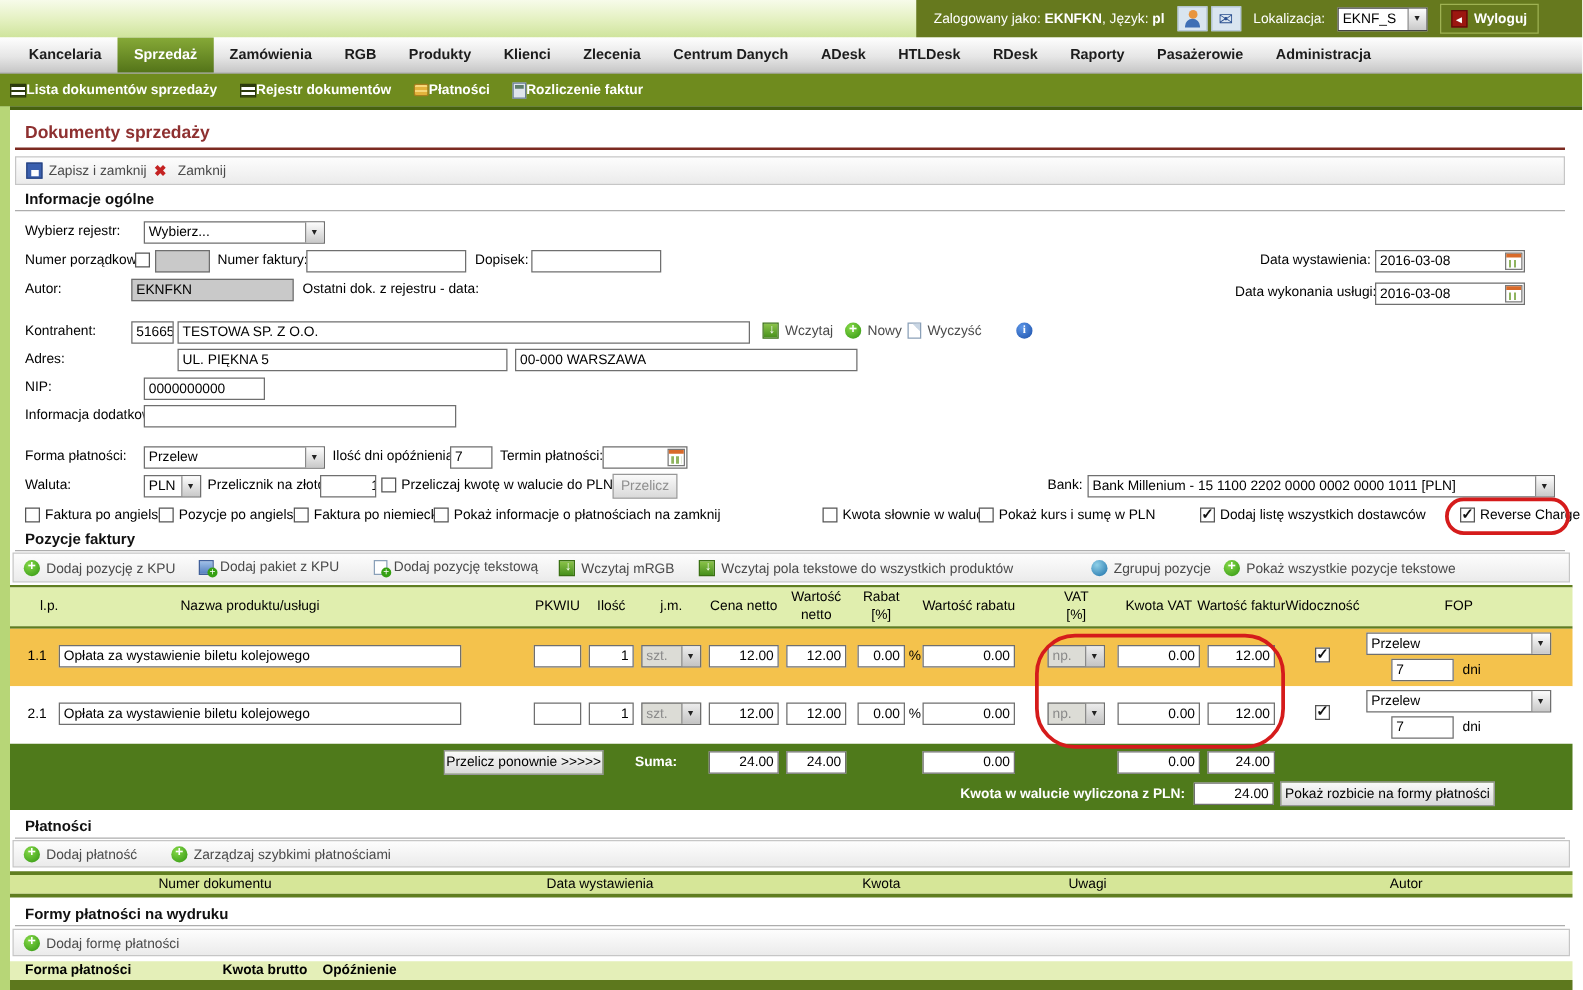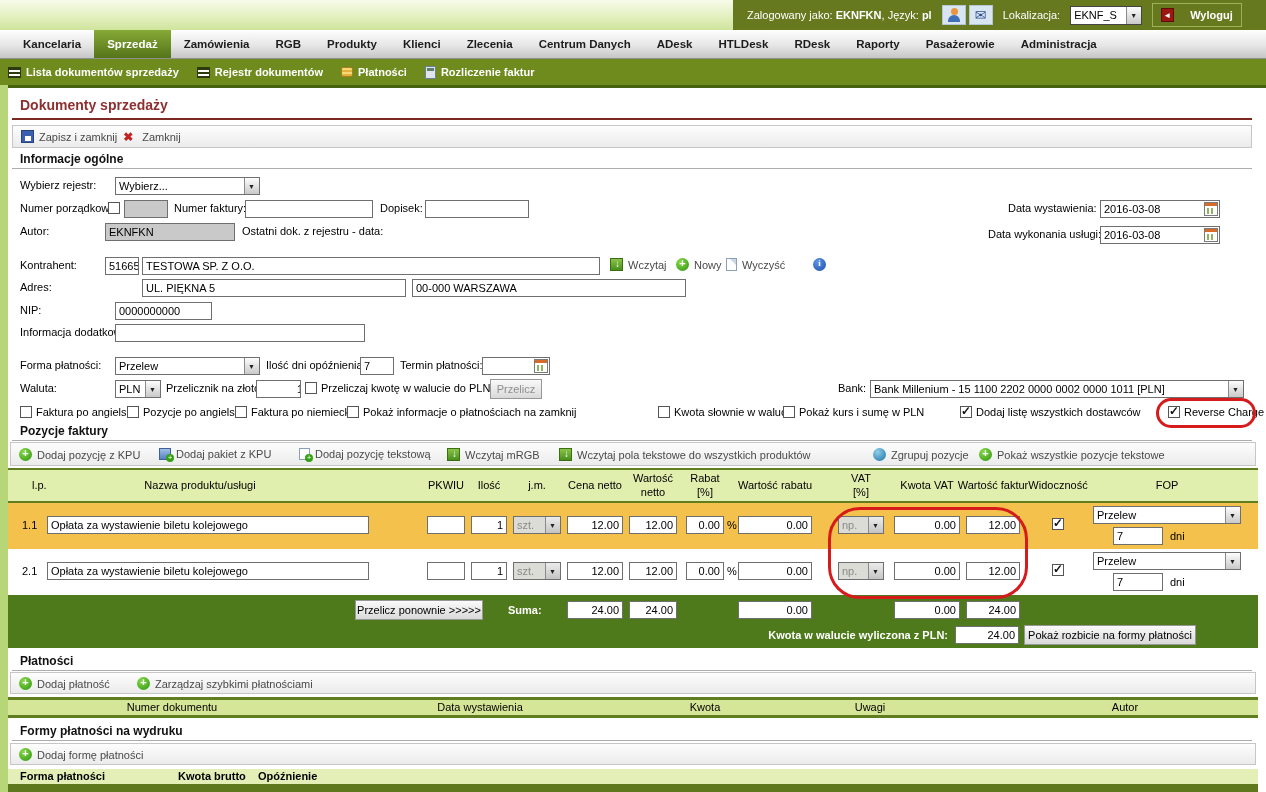--- a/index.html
+++ b/index.html
@@ -15,34 +15,34 @@
   .iconpair { display:flex; gap:3px; }
   .icbox { width:24px; height:20px; background:#d9e5f0; border:1px solid #b4c6d6; display:flex; align-items:center; justify-content:center; position:relative; }
   .ic-user { position:relative; width:16px; height:16px; display:inline-block; }
   .ic-user::before { content:""; position:absolute; top:1px; left:5px; width:7px; height:7px; border-radius:50%; background:#e8953f; }
   .ic-user::after { content:""; position:absolute; bottom:1px; left:2px; width:12px; height:7px; border-radius:6px 6px 0 0; background:#3f6fb5; }
   .ic-mail::after { content:"\2709"; color:#2a4f8f; font-size:14px; line-height:1; }
   .locsel { height:19px; background:#fff; border:1px solid #444; display:flex; width:72px; color:#000; }
   .locsel .st { flex:1; padding:2px 3px; overflow:hidden; }
   .sa { width:15px; border-left:1px solid #8a8a8a; background:linear-gradient(#fdfdfd,#c9c9c9); position:relative; }
   .sa::after { content:"\25BC"; font-size:7px; position:absolute; left:3px; top:5px; color:#222; }
-  .logoutbox { border:1px solid #9fb253; background:#66791e; height:24px; display:flex; align-items:center; gap:16px; padding:0 8px; font-weight:bold; color:#fff; }
+  .logoutbox { border:1px solid #9fb253; background:#66791e; height:24px; display:flex; align-items:center; gap:5px; padding:0 8px; font-weight:bold; color:#fff; }
   .ic-door { position:relative; width:13px; height:14px; background:#9c1710; border:1px solid #5f0d09; display:inline-block; }
   .ic-door::after { content:"\25C4"; position:absolute; left:1px; top:2px; font-size:8px; color:#fff; }
 
   
   .menubar { position:absolute; left:0; top:30px; width:1266px; height:29px;
     background:linear-gradient(180deg,#fefefe 0%,#e6e6e6 55%,#c6c6c6 100%); border-bottom:1px solid #8f8f8f; padding-left:10px; white-space:nowrap; }
   .tab { display:inline-block; padding:0 13px; line-height:28px; font-weight:bold; font-size:11.5px; color:#1c1c1c; cursor:default; }
   .tab.active { background:linear-gradient(180deg,#86a937 0%,#547419 100%); color:#fff; }
 
   
   .ribbon { position:absolute; left:0; top:59px; width:1266px; height:26px; background:#6f8b1e;
     display:flex; align-items:center; gap:18px; padding-left:8px; color:#fff; }
-  .ribbon .ritem { display:inline-flex; align-items:center; gap:5px; font-weight:bold; }
+  .ribbon .ritem { display:inline-flex; align-items:center; gap:0; font-weight:bold; }
   .dline { position:absolute; left:0; top:85px; width:1266px; height:3px; background:#46610f; }
 
   .ic { display:inline-block; position:relative; vertical-align:middle; }
   .ic-list { width:13px; height:11px; background:repeating-linear-gradient(180deg,#2c3a0d 0 2px,#fff 2px 4px); border:1px solid #2c3a0d; }
   .ic-coins { width:12px; height:10px; border-radius:2px; background:repeating-linear-gradient(0deg,#e3b33c 0 2px,#f6d878 2px 4px); border:1px solid #a87f1f; }
   .ic-calc { width:11px; height:13px; background:#dfe5ec; border:1px solid #6b7f99; }
   .ic-calc::after { content:""; position:absolute; top:1px; left:1px; right:1px; height:3px; background:#5f7f6b; }
   .ic-plus { width:13px; height:13px; border-radius:50%; background:radial-gradient(circle at 35% 30%,#86d948,#2f9410); }
   .ic-plus::after { content:"+"; color:#fff; position:absolute; left:0; top:-1px; width:13px; text-align:center; font-size:11px; font-weight:bold; }
   .ic-dl { width:13px; height:13px; background:linear-gradient(#8bc34a,#47901b); border:1px solid #3a7013; }

